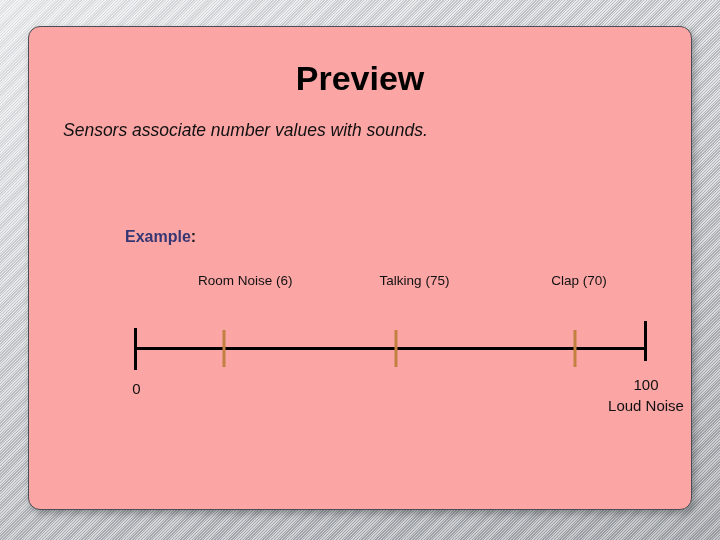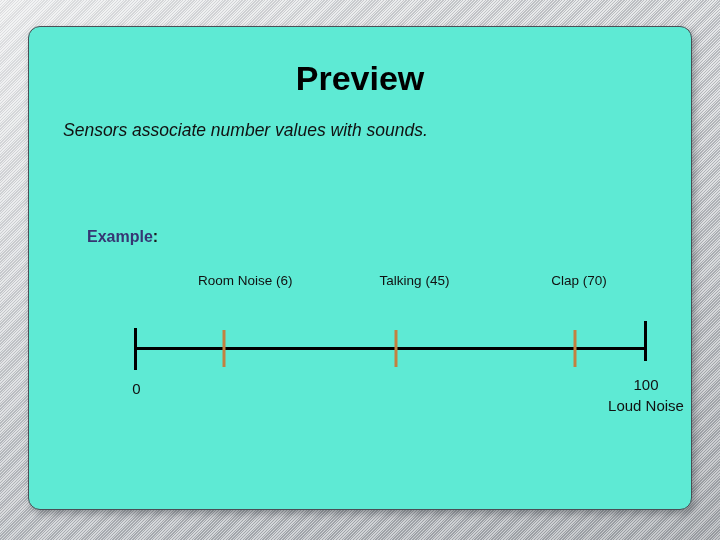--- a/index.html
+++ b/index.html
@@ -27,21 +27,21 @@
         rgba(120,124,130,0.30) 2px),
       linear-gradient(180deg, #d3d5d8 0%, #c7cace 45%, #b3b7bc 100%);
   }
 
   #slide-frame {
     position: absolute;
     left: 28px;
     top: 26px;
     width: 664px;
     height: 484px;
-    background: #5eead4;
+    background: #fca5a5;
     border: 1px solid #4a4f56;
     border-radius: 12px;
     box-shadow: 3px 4px 7px rgba(60,64,70,0.42);
     box-sizing: border-box;
     overflow: hidden;
   }
 
   #slide-title {
     position: absolute;
     left: 0;
@@ -69,20 +69,21 @@
   #example-label {
     position: absolute;
     left: 58px;
     top: 201px;
     font-size: 16px;
     font-weight: bold;
     color: #000000;
   }
   #example-label .word {
     color: #363673;
+    margin-left: 38px;
   }
   #example-label .colon {
     color: #1a1a1a;
   }
 
   
   #number-line {
     position: absolute;
     left: 45px;
     top: 246px;
@@ -164,21 +165,21 @@
     <span class="line">Sensors associate number values with sounds.</span>
   </div>
 
   <div id="example-label">
     <span class="word">Example</span><span class="colon">:</span>
   </div>
 
   <div id="number-line">
 
     <div class="nl-label" id="nl-label-0" style="left: 147.21px;">Room Noise (6)</div>
-    <div class="nl-label" id="nl-label-1" style="left: 316.5px;">Talking (45)</div>
+    <div class="nl-label" id="nl-label-1" style="left: 316.5px;">Talking (75)</div>
     <div class="nl-label" id="nl-label-2" style="left: 481px;">Clap (70)</div>
 
     <div id="axis-line"></div>
     <div class="end-cap" id="end-cap-left"></div>
     <div class="end-cap" id="end-cap-right"></div>
 
     <div class="value-tick" id="value-tick-0" style="left: 149.775px;"></div>
     <div class="value-tick" id="value-tick-1" style="left: 321.63px;"></div>
     <div class="value-tick" id="value-tick-2" style="left: 501.18px;"></div>
 

